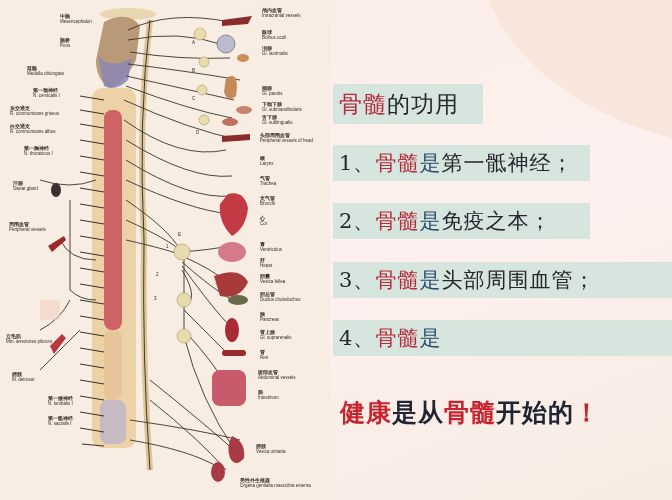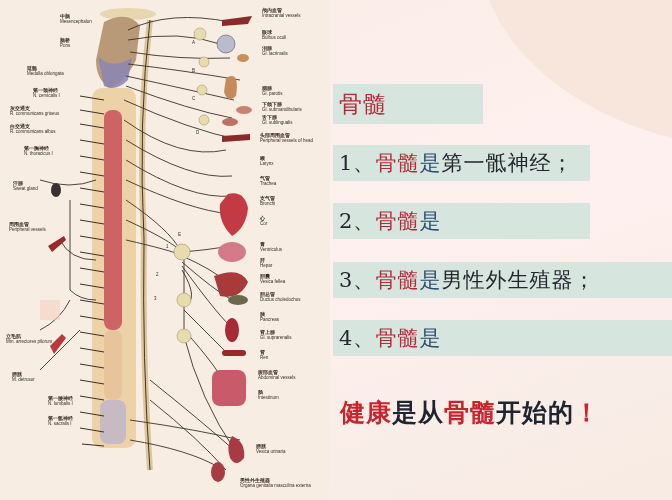--- a/index.html
+++ b/index.html
@@ -201,38 +201,40 @@
   <div class="lbl" style="left:166px;top:244px">1</div>
   <div class="lbl" style="left:156px;top:272px">2</div>
   <div class="lbl" style="left:154px;top:296px">3</div>
 </div>
 
 <div class="bg-right"></div>
 <div class="bg-swoosh"></div>
 
 <div class="bar title-bar" style="left:333px;top:84px;width:150px;height:40px;">
   <span class="red">骨髓</span>
+    <span class="dark">的功用</span>
 </div>
 
 <div class="bar" style="left:333px;top:145px;width:257px;">
   <span class="dark">1、</span>
     <span class="red">骨髓</span>
     <span class="blue">是</span>
     <span class="dark">第一骶神经；</span>
 </div>
 <div class="bar" style="left:333px;top:203px;width:257px;">
   <span class="dark">2、</span>
     <span class="red">骨髓</span>
     <span class="blue">是</span>
+    <span class="dark">免疫之本；</span>
 </div>
 <div class="bar" style="left:333px;top:262px;width:339px;">
   <span class="dark">3、</span>
     <span class="red">骨髓</span>
     <span class="blue">是</span>
-    <span class="dark">男性外生殖器；</span>
+    <span class="dark">头部周围血管；</span>
 </div>
 <div class="bar" style="left:333px;top:320px;width:339px;">
   <span class="dark">4、</span>
     <span class="red">骨髓</span>
     <span class="blue">是</span>
 </div>
 
 <div class="slogan">
   <span class="r">健康</span><span class="d">是从</span><span class="r">骨髓</span><span class="d">开始的</span><span class="r">！</span>
 </div>

